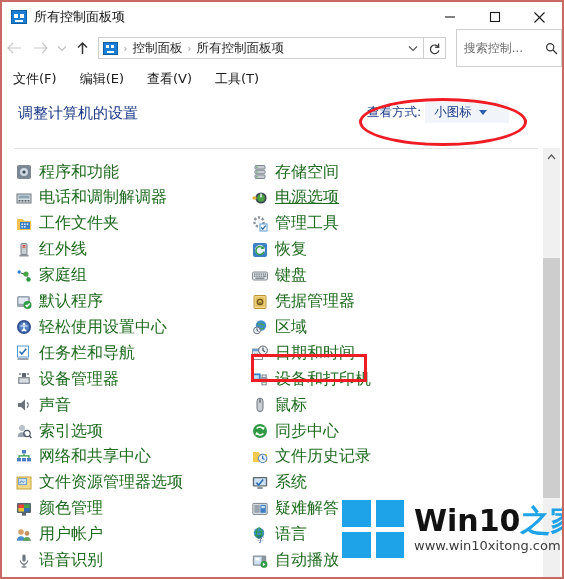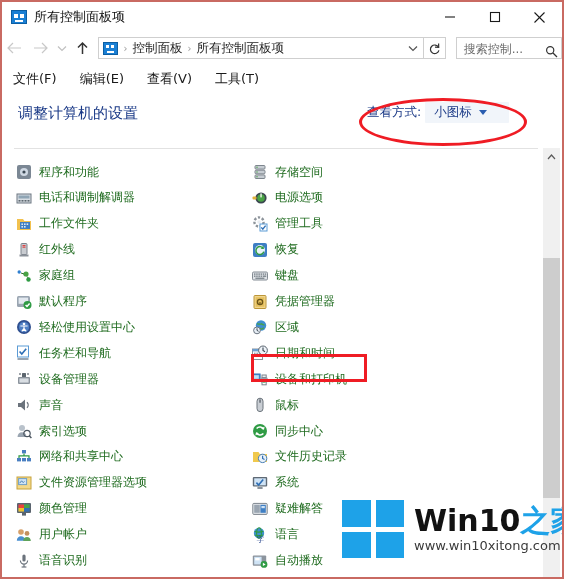--- a/index.html
+++ b/index.html
@@ -152,26 +152,26 @@
     border: 1px solid #cfcfcf;
     border-left: none;
     box-sizing: border-box;
     display: flex; align-items: center; justify-content: center;
     background: #ffffff;
     color: #333;
   }
   .searchbox {
     margin-left: 10px;
     width: 108px;
-    height: 22px;
+    height: 38px;
     border: 1px solid #cfcfcf;
     box-sizing: border-box;
     background: #ffffff;
     display: flex;
-    align-items: flex-end;
+    align-items: center;
   }
   .search-ph {
     font-size: 12px;
     color: #6d6d6d;
     margin-left: 7px;
     white-space: nowrap;
     flex: 1;
   }
   .search-icon {
     width: 20px;
@@ -259,21 +259,21 @@
     width: 536px;
     height: 426px;
   }
   .cp-item {
     position: absolute;
     display: flex;
     align-items: center;
     height: 20px;
   }
   .cp-label {
-    font-size: 12px;
+    font-size: 16px;
     color: #1f6b1f;
     white-space: nowrap;
     margin-left: 7px;
   }
   .ico {
     width: 16px; height: 16px;
     flex: none;
     position: relative;
   }
 
@@ -619,21 +619,21 @@
           </svg></span>
         <span class="cp-label" style="color: rgb(31, 107, 31);">存储空间</span>
       </div>
       <div class="cp-item" style="left: 250px; top: 35.9px;">
         <span class="ico"><svg width="16" height="16" viewBox="0 0 16 16">
             <circle cx="9" cy="8" r="5.6" fill="#3b4650"></circle>
             <circle cx="9" cy="8" r="3.8" fill="#49a345"></circle>
             <rect x="8.4" y="3.4" width="1.3" height="4" fill="#fff"></rect>
             <rect x="0.5" y="6.4" width="4" height="3.2" rx="1" fill="#e0b23c"></rect>
           </svg></span>
-        <span class="cp-label" style="color: rgb(31, 107, 31);">电源选项</span>
+        <span class="cp-label" style="color: rgb(31, 107, 31); text-decoration: underline;">电源选项</span>
       </div>
       <div class="cp-item" style="left: 250px; top: 61.8px;">
         <span class="ico"><svg width="16" height="16" viewBox="0 0 16 16">
             <circle cx="7" cy="6" r="4.6" fill="none" stroke="#8d949b" stroke-width="2.4" stroke-dasharray="2.3 1.7"></circle>
             <circle cx="7" cy="6" r="1.8" fill="#e9edf1"></circle>
             <rect x="8" y="8" width="7" height="7" fill="#fff" stroke="#5b9bd5"></rect>
             <path d="M9.3 11.4 l1.5 1.8 2.8-3.6" stroke="#2f6fb5" stroke-width="1.4" fill="none"></path>
           </svg></span>
         <span class="cp-label" style="color: rgb(31, 107, 31);">管理工具</span>
       </div>

